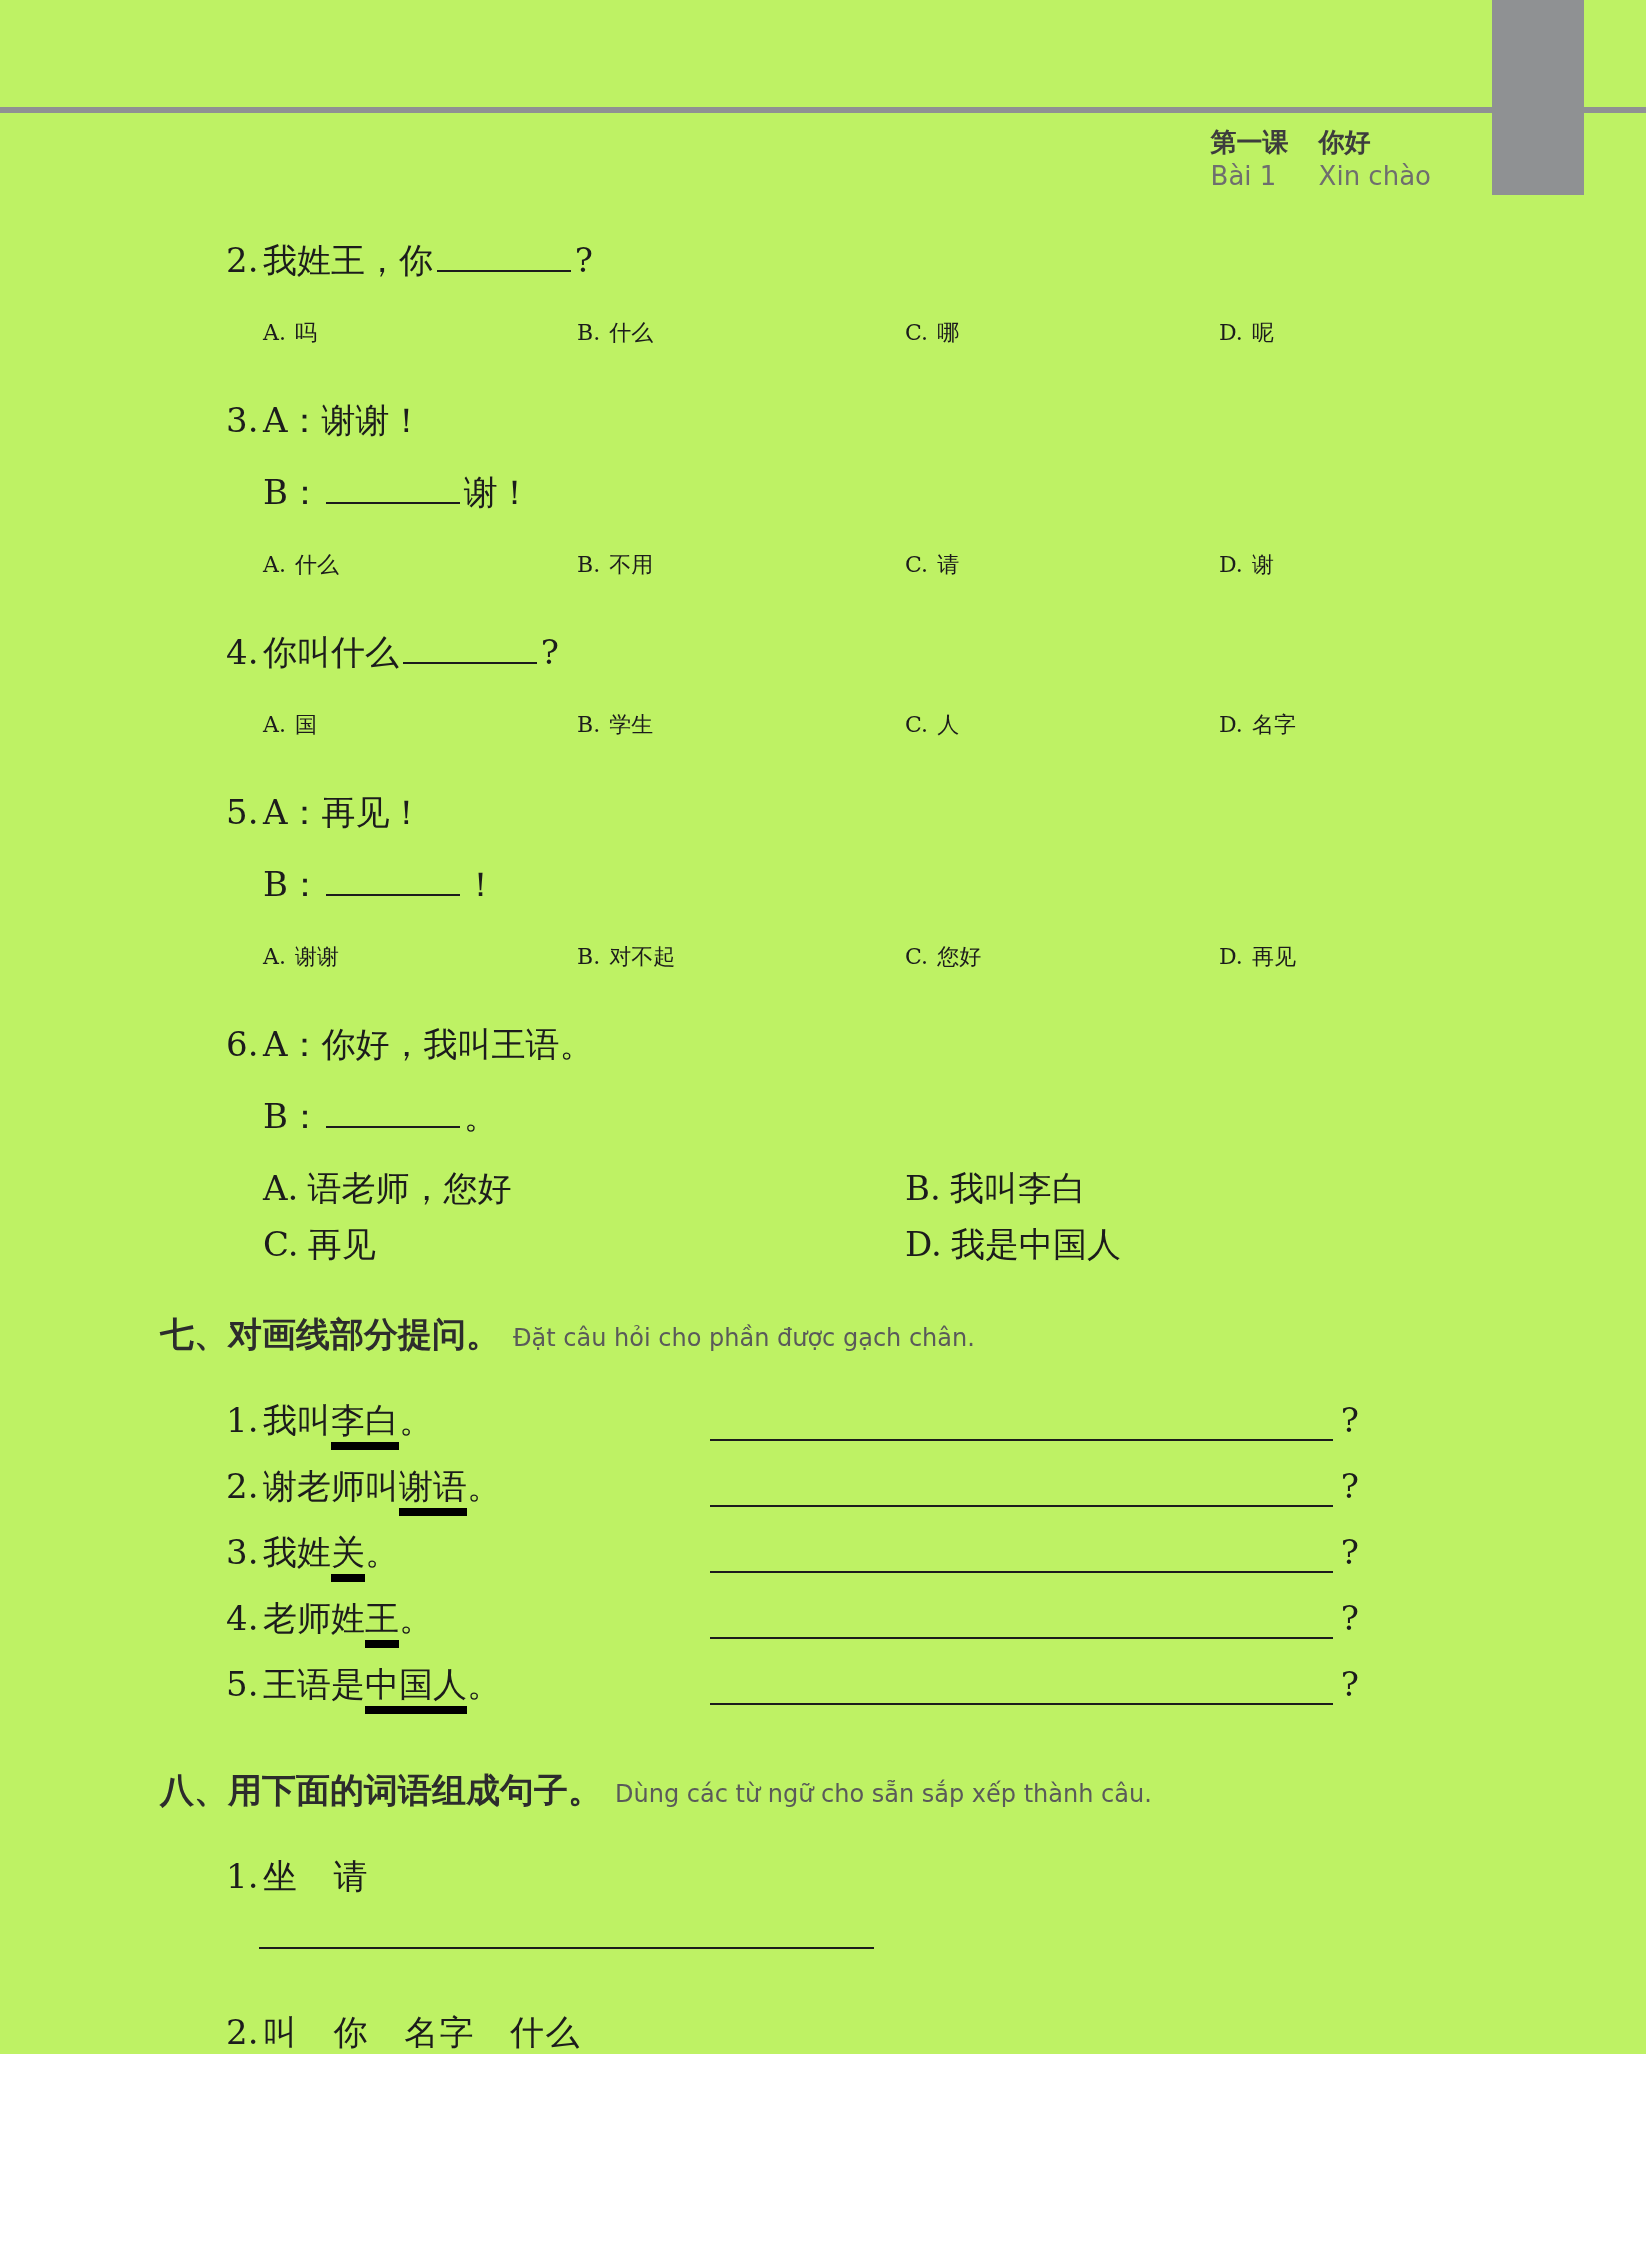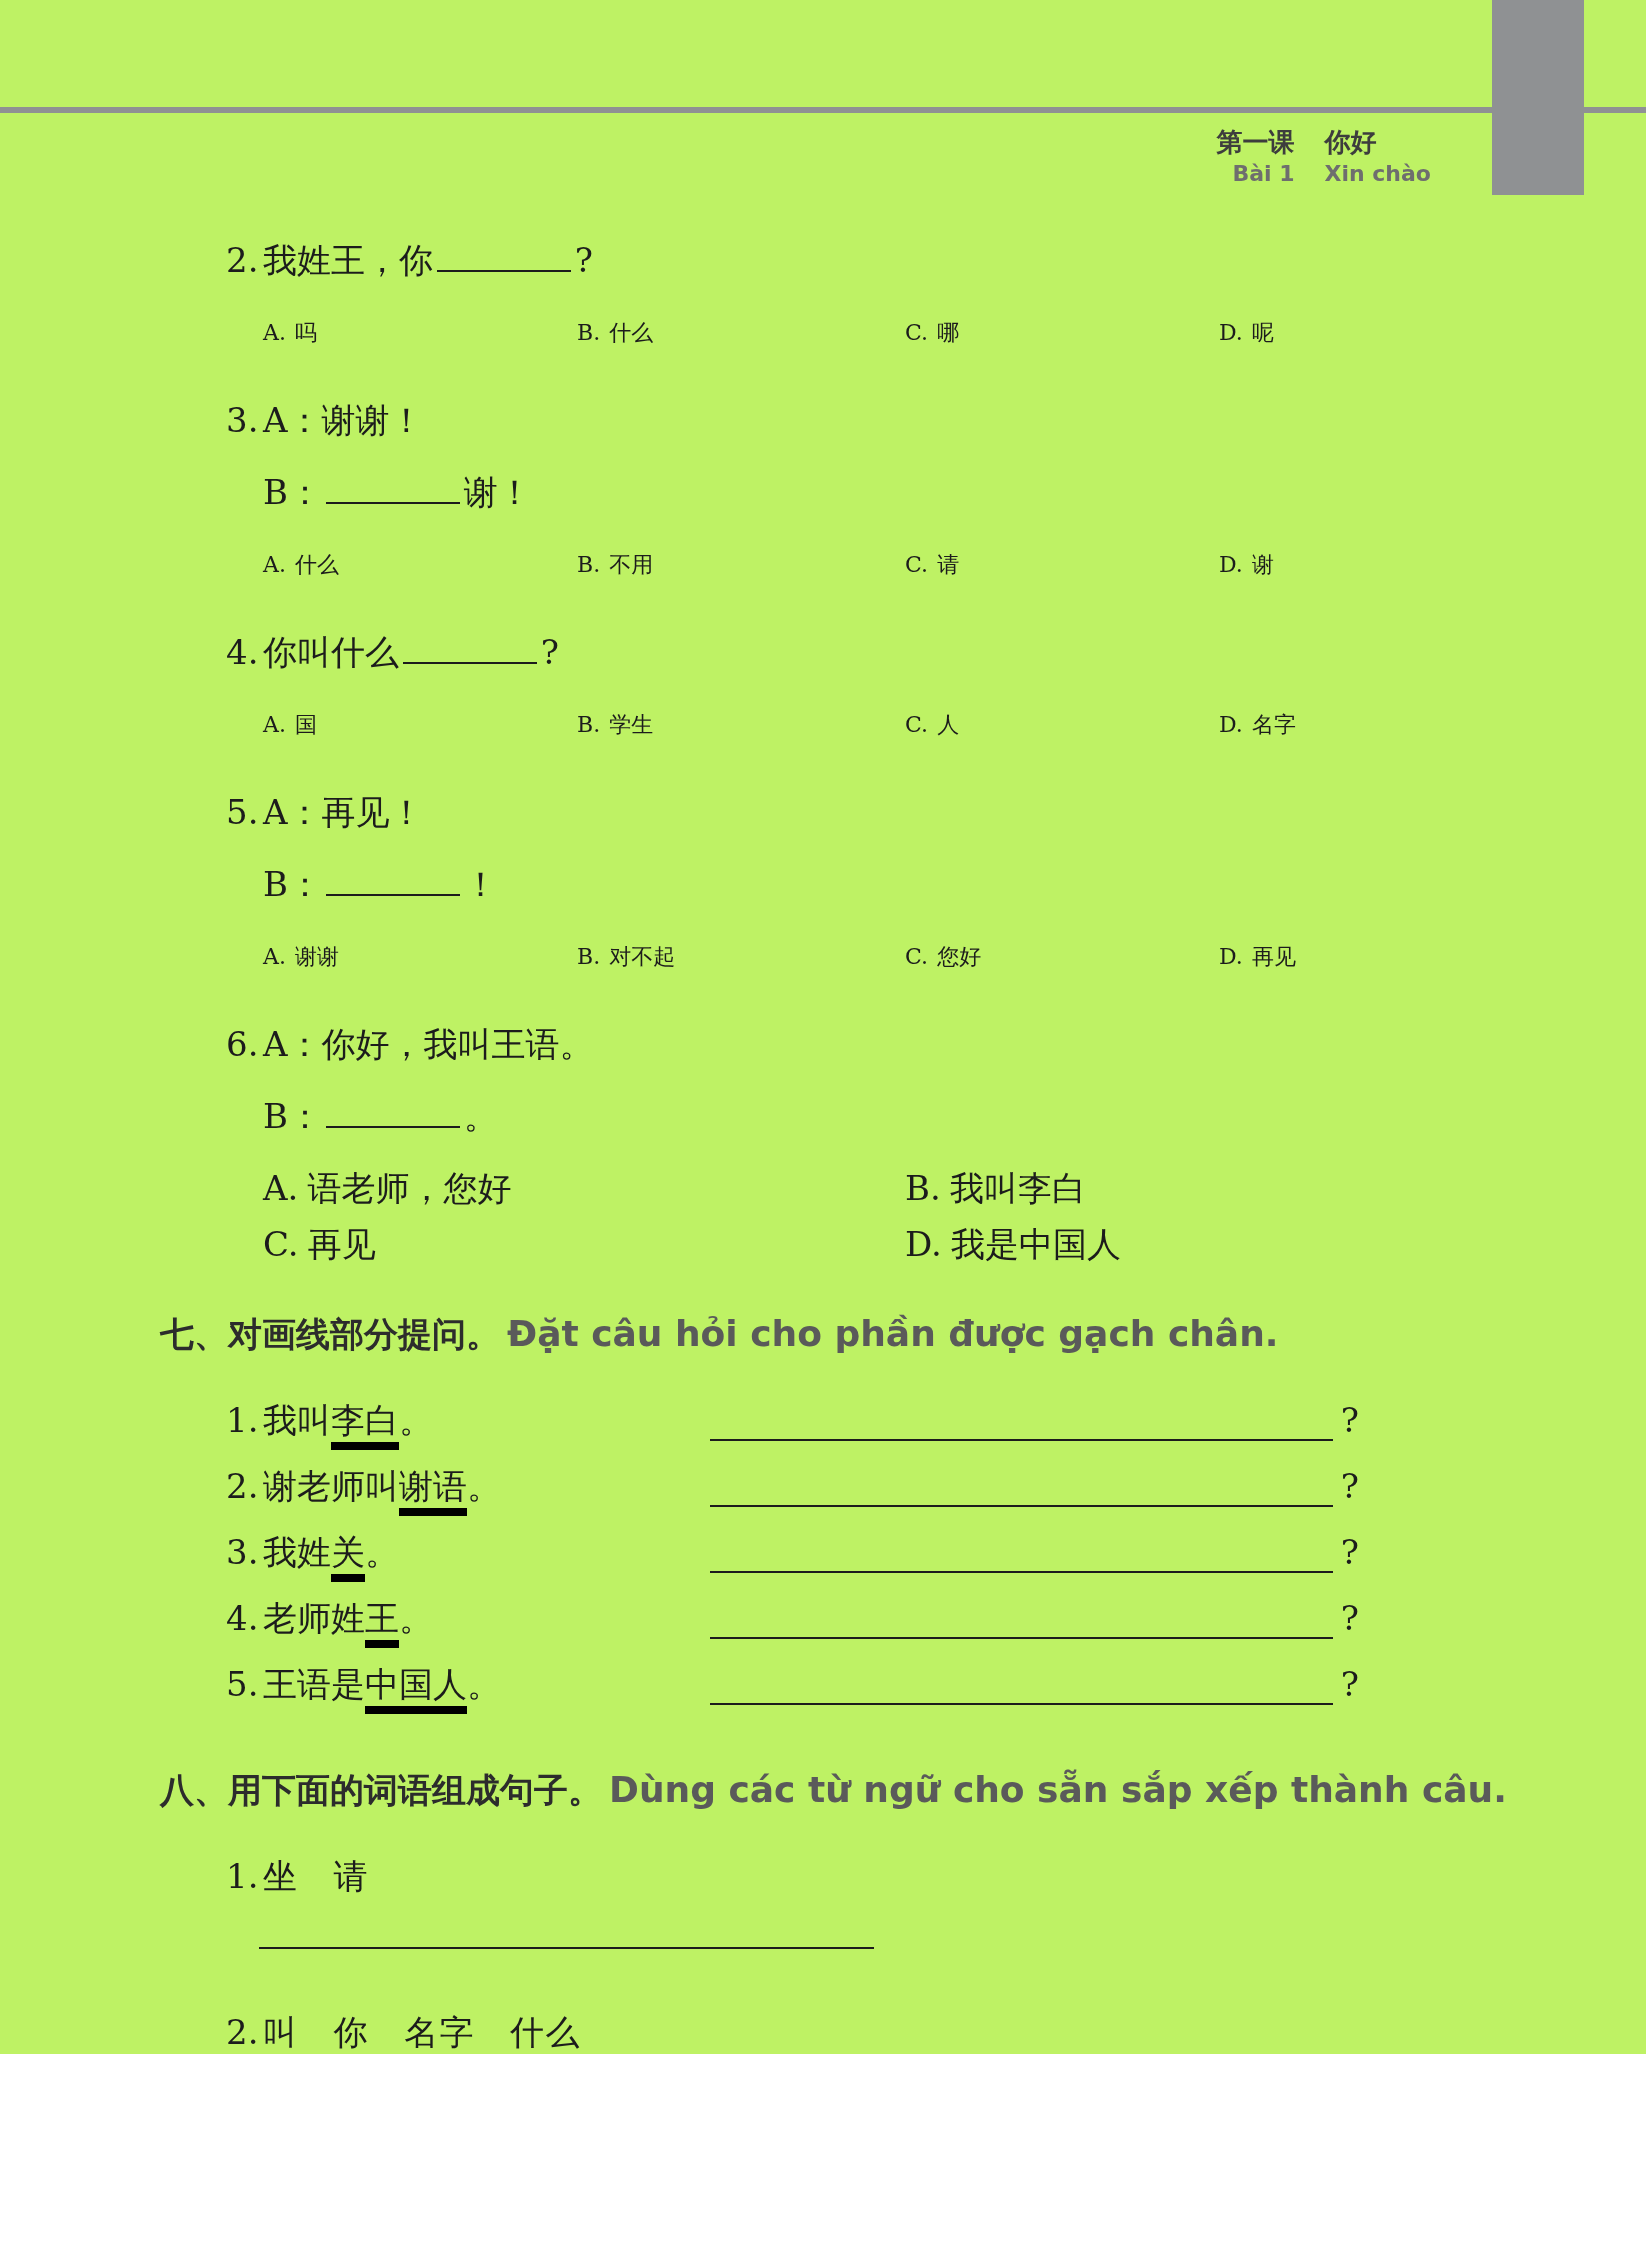--- a/index.html
+++ b/index.html
@@ -22,21 +22,21 @@
     width:92px; height:195px; background:#8f9193;
   }
   .lesson-header {
     position:absolute; top:128px; right:216px;
     display:grid; grid-template-columns:auto auto;
     column-gap:30px; row-gap:5.2px;
     font-family:"DejaVu Sans","Liberation Sans",sans-serif;
     text-align:left;
   }
   .h-cn { font-size:26px; font-weight:bold; color:#3d3d3d; line-height:1.1; }
-  .h-vn { font-size:22px; font-weight:bold; color:#6e6e6e; line-height:1.1;text-align:right; }
+  .h-vn { font-size:26px; font-weight:normal; color:#6e6e6e; line-height:1.1; }
 
   .content { position:absolute; left:226px; top:240px; width:1133px; }
 
   .q-line { font-size:34px; line-height:41px; margin-bottom:31px; white-space:nowrap; }
   .q-num  { display:inline-block; width:37px; }
   .indent { padding-left:37px; }
   .blank {
     display:inline-block; width:134px; height:7.9px;
     border-bottom:2px solid #1c1c1c; margin:0 3.9px;
   }
@@ -53,21 +53,21 @@
 
   .sec { margin-top:19.6px; }
   .sec8 { margin-top:63px; }
   .sec-heading { margin-left:-66px; margin-bottom:42px; white-space:nowrap; }
   .sec-cn {
     font-family:"DejaVu Sans","Liberation Sans",sans-serif;
     font-weight:bold; font-size:34px; color:#2c2c2c;
   }
   .sec-vn {
     font-family:"DejaVu Sans","Liberation Sans",sans-serif;
-    font-size:36px; color:#5a5a5a; margin-left:7px;font-weight:bold;
+    font-size:24px; color:#5a5a5a; margin-left:13px;
   }
 
   .s7-item {
     display:flex; align-items:flex-end;
     font-size:34px; line-height:41px; margin-bottom:25px;
   }
   .s7-stem { flex:0 0 484px; white-space:nowrap; }
   .ans-line { flex:1 1 auto; height:6.5px; border-bottom:2px solid #1c1c1c; }
   .q-mark { margin-left:7.9px; }
   .u { border-bottom:8px solid #000000; padding-bottom:2px; }

